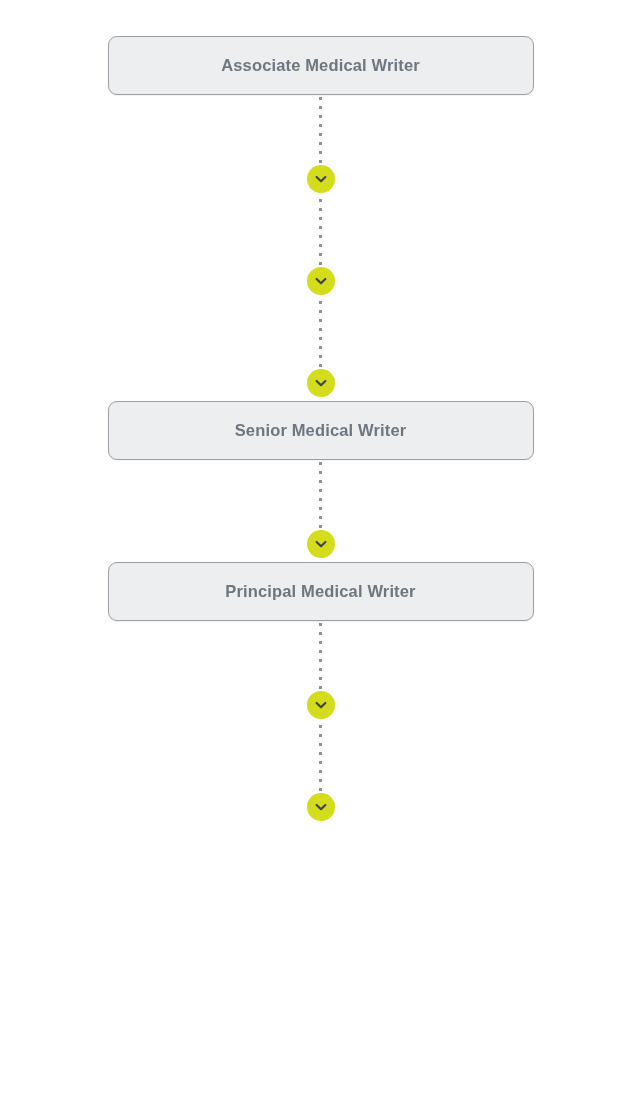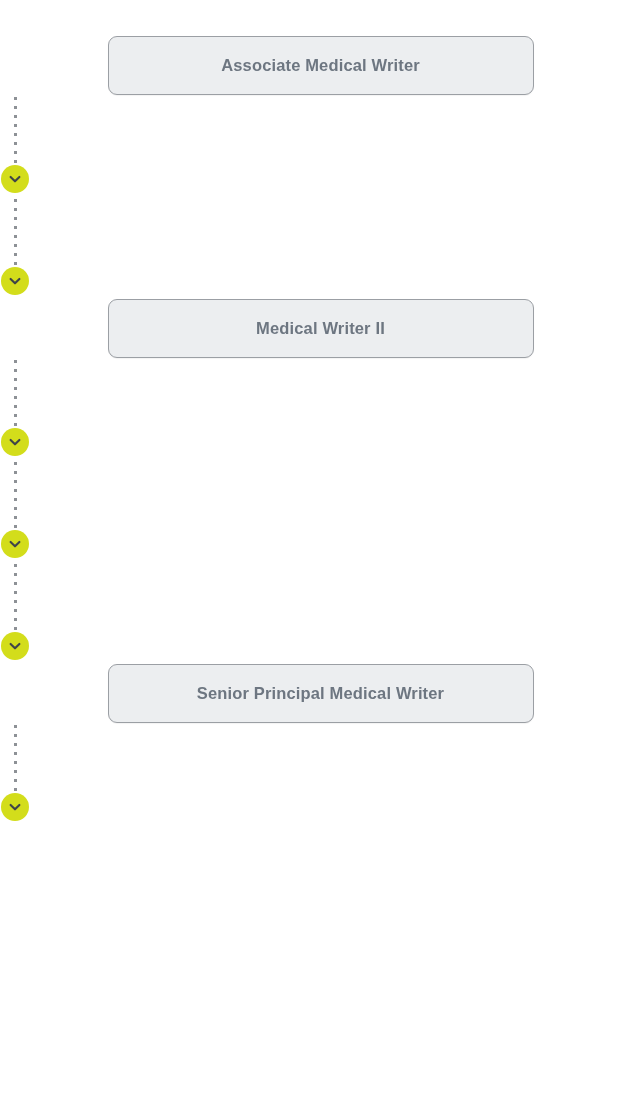--- a/index.html
+++ b/index.html
@@ -18,21 +18,21 @@
   }
 
   #career-path-diagram {
     position: absolute;
     left: 0;
     top: 0;
     width: 641px;
     height: 1098px;
     display: flex;
     flex-direction: column;
-    align-items: flex-start;
+    align-items: center;
     padding-top: 36px;
   }
 
   .node-group {
     display: flex;
     flex-direction: column;
     align-items: center;
     width: 100%;
   }
 
@@ -127,23 +127,48 @@
 
   <div class="connector">
     <div class="connector-dots"></div>
     <div class="connector-arrow">
       <svg width="16" height="16" viewBox="0 0 16 16" aria-hidden="true">
         <polyline points="3.6,5.9 8,10.3 12.4,5.9" fill="none" stroke="#3f4448" stroke-width="2.1" stroke-linecap="round" stroke-linejoin="round"></polyline>
       </svg>
     </div>
   </div>
 
+
+  <div class="connector">
+    <div class="connector-dots"></div>
+    <div class="connector-arrow">
+      <svg width="16" height="16" viewBox="0 0 16 16" aria-hidden="true">
+        <polyline points="3.6,5.9 8,10.3 12.4,5.9" fill="none" stroke="#3f4448" stroke-width="2.1" stroke-linecap="round" stroke-linejoin="round"></polyline>
+      </svg>
+    </div>
+  </div>
+
   <div class="node-group">
     <div class="node-box">
-      <span class="node-label">Medical Writer II</span>
+      <span class="node-label">Senior Medical Writer</span>
+    </div>
+  </div>
+
+  <div class="connector">
+    <div class="connector-dots"></div>
+    <div class="connector-arrow">
+      <svg width="16" height="16" viewBox="0 0 16 16" aria-hidden="true">
+        <polyline points="3.6,5.9 8,10.3 12.4,5.9" fill="none" stroke="#3f4448" stroke-width="2.1" stroke-linecap="round" stroke-linejoin="round"></polyline>
+      </svg>
+    </div>
+  </div>
+
+  <div class="node-group">
+    <div class="node-box">
+      <span class="node-label">Principal Medical Writer</span>
     </div>
   </div>
 
   <div class="connector">
     <div class="connector-dots"></div>
     <div class="connector-arrow">
       <svg width="16" height="16" viewBox="0 0 16 16" aria-hidden="true">
         <polyline points="3.6,5.9 8,10.3 12.4,5.9" fill="none" stroke="#3f4448" stroke-width="2.1" stroke-linecap="round" stroke-linejoin="round"></polyline>
       </svg>
     </div>
@@ -153,38 +178,13 @@
   <div class="connector">
     <div class="connector-dots"></div>
     <div class="connector-arrow">
       <svg width="16" height="16" viewBox="0 0 16 16" aria-hidden="true">
         <polyline points="3.6,5.9 8,10.3 12.4,5.9" fill="none" stroke="#3f4448" stroke-width="2.1" stroke-linecap="round" stroke-linejoin="round"></polyline>
       </svg>
     </div>
   </div>
 
 
-  <div class="connector">
-    <div class="connector-dots"></div>
-    <div class="connector-arrow">
-      <svg width="16" height="16" viewBox="0 0 16 16" aria-hidden="true">
-        <polyline points="3.6,5.9 8,10.3 12.4,5.9" fill="none" stroke="#3f4448" stroke-width="2.1" stroke-linecap="round" stroke-linejoin="round"></polyline>
-      </svg>
-    </div>
-  </div>
-
-  <div class="node-group">
-    <div class="node-box">
-      <span class="node-label">Senior Principal Medical Writer</span>
-    </div>
-  </div>
-
-  <div class="connector">
-    <div class="connector-dots"></div>
-    <div class="connector-arrow">
-      <svg width="16" height="16" viewBox="0 0 16 16" aria-hidden="true">
-        <polyline points="3.6,5.9 8,10.3 12.4,5.9" fill="none" stroke="#3f4448" stroke-width="2.1" stroke-linecap="round" stroke-linejoin="round"></polyline>
-      </svg>
-    </div>
-  </div>
-
-
 </div>
 
 </body></html>

